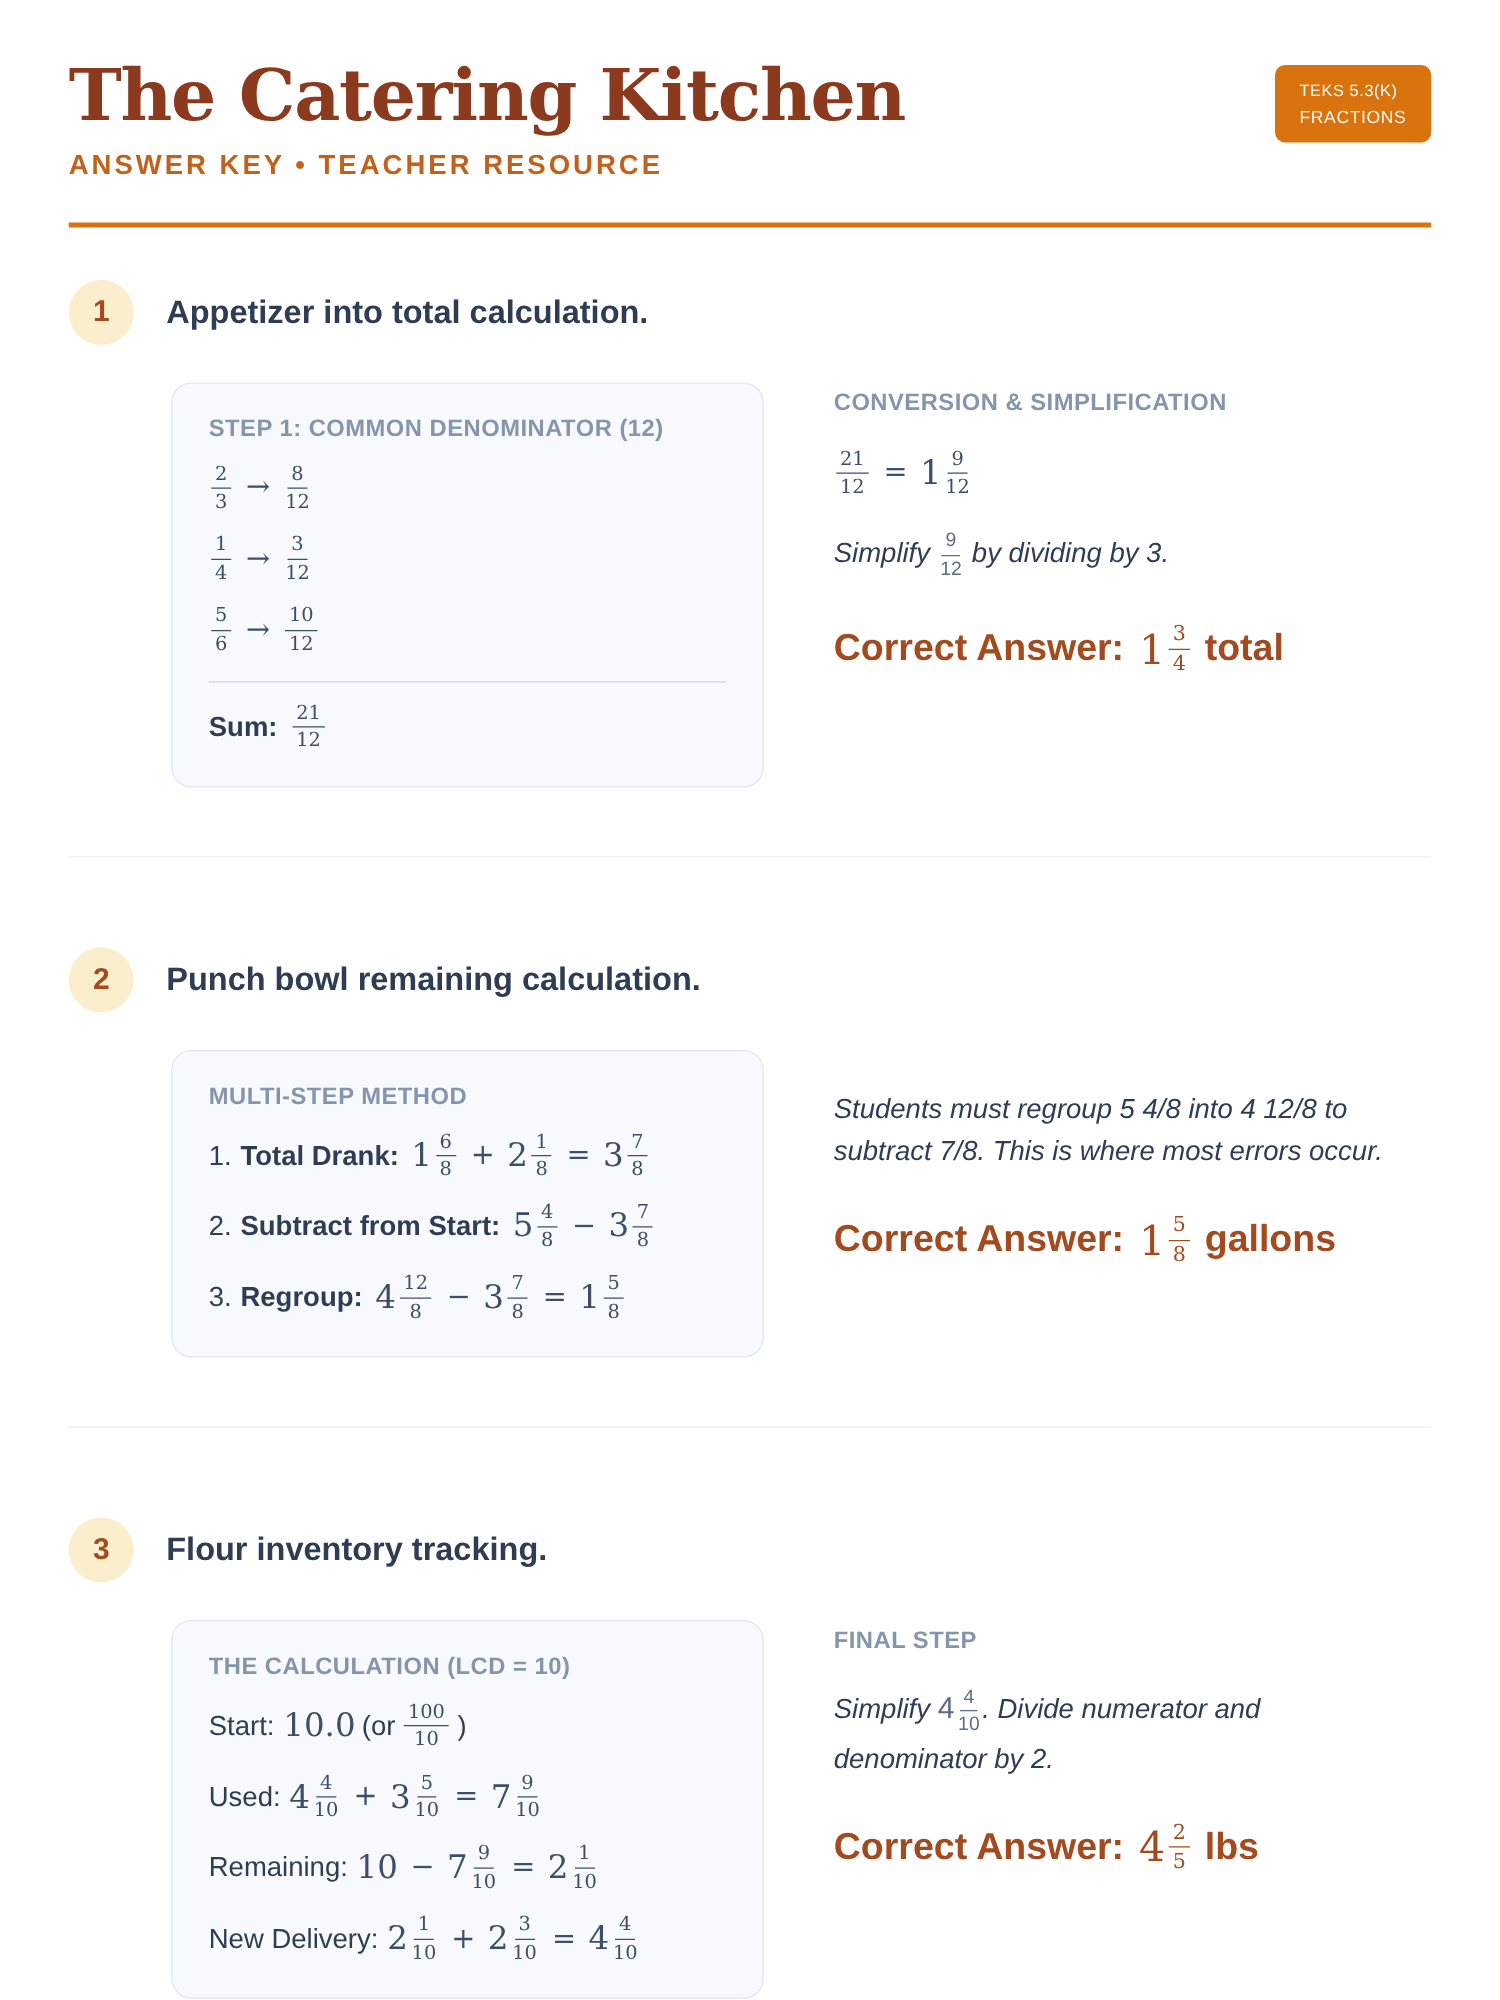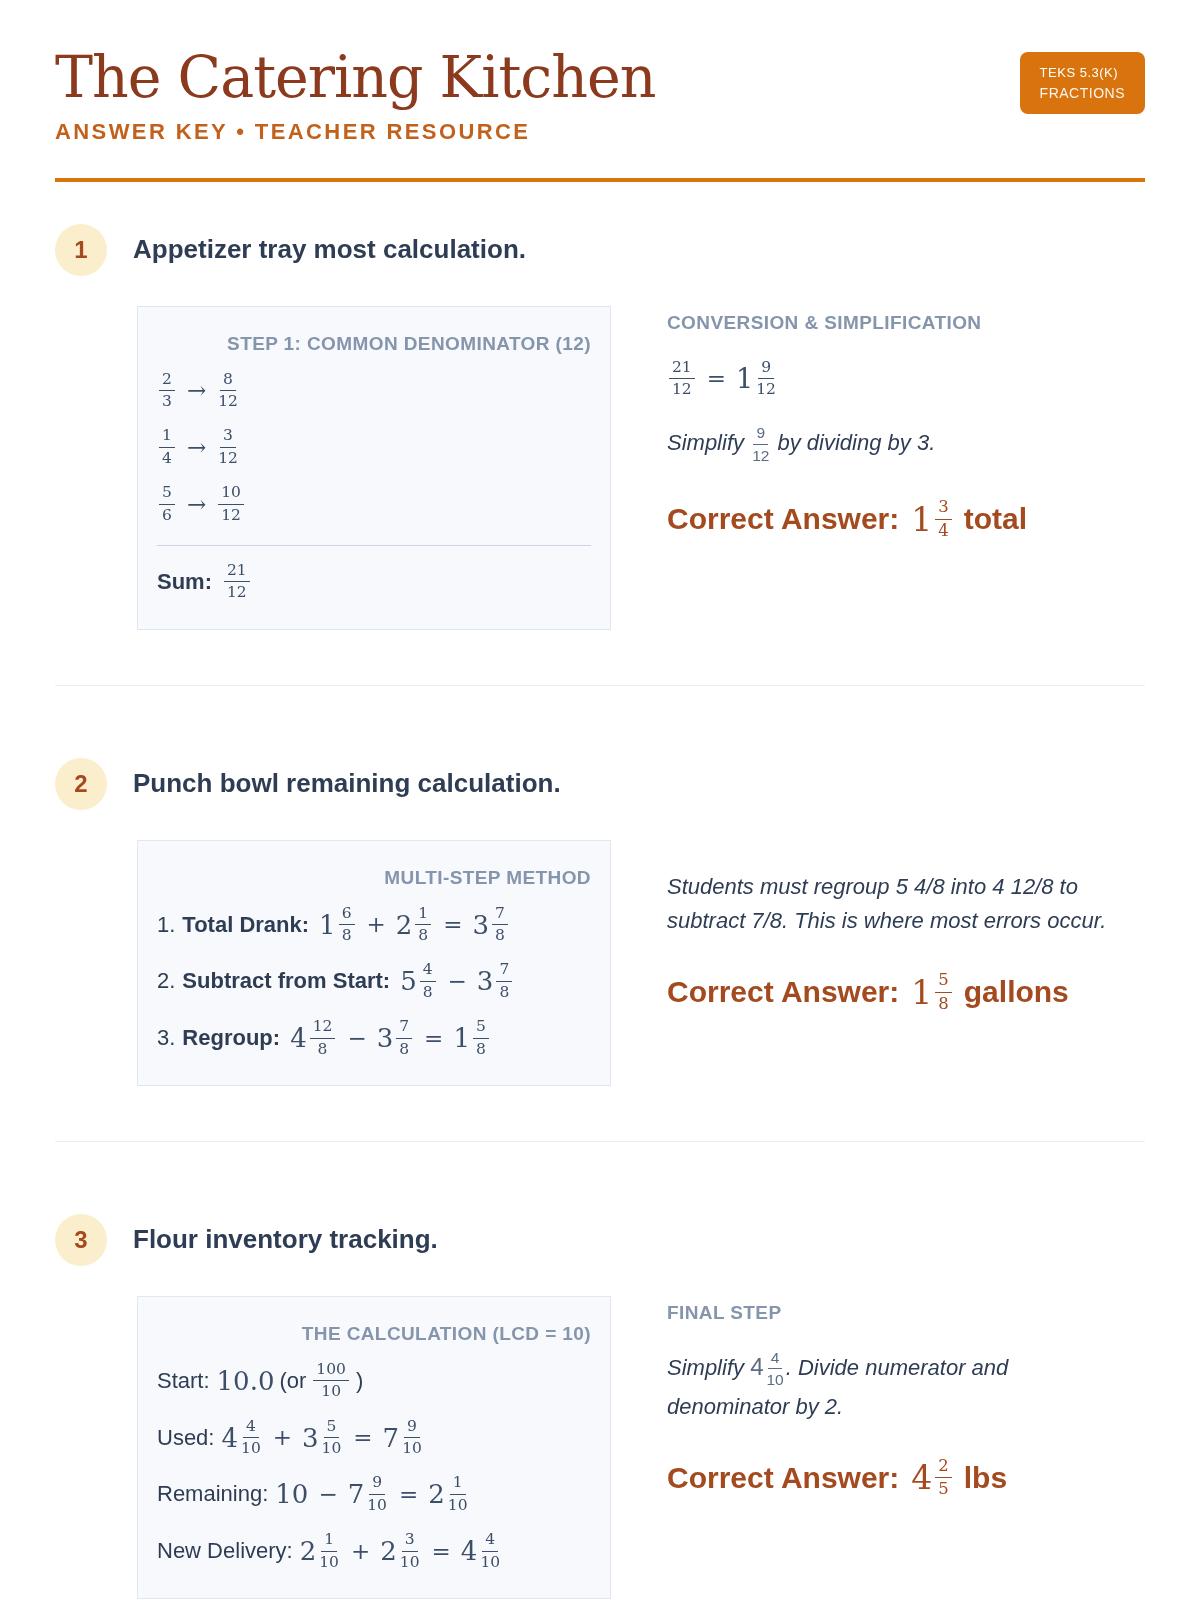--- a/index.html
+++ b/index.html
@@ -17,41 +17,41 @@
     --boxBd:#DFE7F2;
     --divider:#E9EEF5;
   }
   *{box-sizing:border-box;}
   html,body{margin:0;padding:0;background:#ffffff;}
   body{width:1200px;height:1600px;overflow:hidden;font-family:"Liberation Sans",sans-serif;}
   .page{padding:46px 55px 0;}
 
   
   header{display:flex;justify-content:space-between;align-items:flex-start;}
-  h1{font-family:"DejaVu Serif",serif;font-weight:400;font-size:57px;line-height:1.1;
+  h1{font-family:"DejaVu Serif",serif;font-weight:700;font-size:57px;line-height:1.1;
      letter-spacing:-1px;color:var(--titleBrown);margin:0;}
   .subtitle{margin-top:10px;font-weight:bold;font-size:22px;letter-spacing:2.4px;color:var(--subOrange);}
   .badge{background:var(--accent);color:#fff;border-radius:8px;padding:13px 20px;margin-top:6px;}
   .badge-code{font-size:13px;font-weight:normal;letter-spacing:0.5px;}
   .badge-topic{font-size:14px;margin-top:5px;opacity:0.93;letter-spacing:0.5px;}
   .rule{border:none;height:4px;background:var(--accent);margin:33px 0 0;}
 
   
   .problem{margin-top:42px;}
   .section-divider{border:none;border-top:1px solid var(--divider);margin:55px 0 0;}
   .section-divider + .problem{margin-top:72px;}
   .p-head{display:flex;align-items:center;gap:26px;}
   .p-num{width:52px;height:52px;border-radius:50%;background:var(--circleBg);color:var(--circleTx);
          font-size:24px;font-weight:bold;display:flex;align-items:center;justify-content:center;flex:0 0 52px;}
   .p-title{font-size:26px;font-weight:600;color:var(--dark);margin:0;}
   .p-body{display:flex;gap:56px;margin-left:82px;margin-top:30px;}
 
   
-  .box{width:474px;background:var(--boxBg);border:1px solid var(--boxBd);border-radius:0;
-       padding:26px 19px;flex:0 0 474px;text-align:right;}
+  .box{width:474px;background:var(--boxBg);border:1px solid var(--boxBd);border-radius:16px;
+       padding:26px 29px;flex:0 0 474px;}
   .box-h{font-size:19px;font-weight:bold;color:var(--slate);letter-spacing:0.4px;}
   .row{display:flex;align-items:center;flex-wrap:wrap;margin-top:15px;font-size:22px;color:var(--dark);}
   .row-pre{margin-right:7px;}
   .row-bold{font-weight:bold;margin-right:10px;}
   .box-hr{border:none;border-top:1px solid #CBD6E4;margin:20px 0 6px;}
 
   
   .math{display:inline-flex;align-items:center;font-family:"DejaVu Serif",serif;color:var(--ink);}
   .mn{font-size:26px;line-height:1;}
   .mo{font-size:23px;margin:0 10px;line-height:1;}
@@ -90,21 +90,21 @@
     <div class="badge">
       <div class="badge-code">TEKS 5.3(K)</div>
       <div class="badge-topic">FRACTIONS</div>
     </div>
   </header>
   <hr class="rule">
   <main id="problems">
 <section class="problem">
   <div class="p-head">
     <div class="p-num">1</div>
-    <h2 class="p-title">Appetizer tray most calculation.</h2>
+    <h2 class="p-title">Appetizer into total calculation.</h2>
   </div>
   <div class="p-body">
     <div class="box">
       <div class="box-h">STEP 1: COMMON DENOMINATOR (12)</div>
       <div class="row">
               <span class="math">
                 <span class="frac">
                   <span class="fn">2</span>
                   <span class="fd">3</span>
                 </span>

